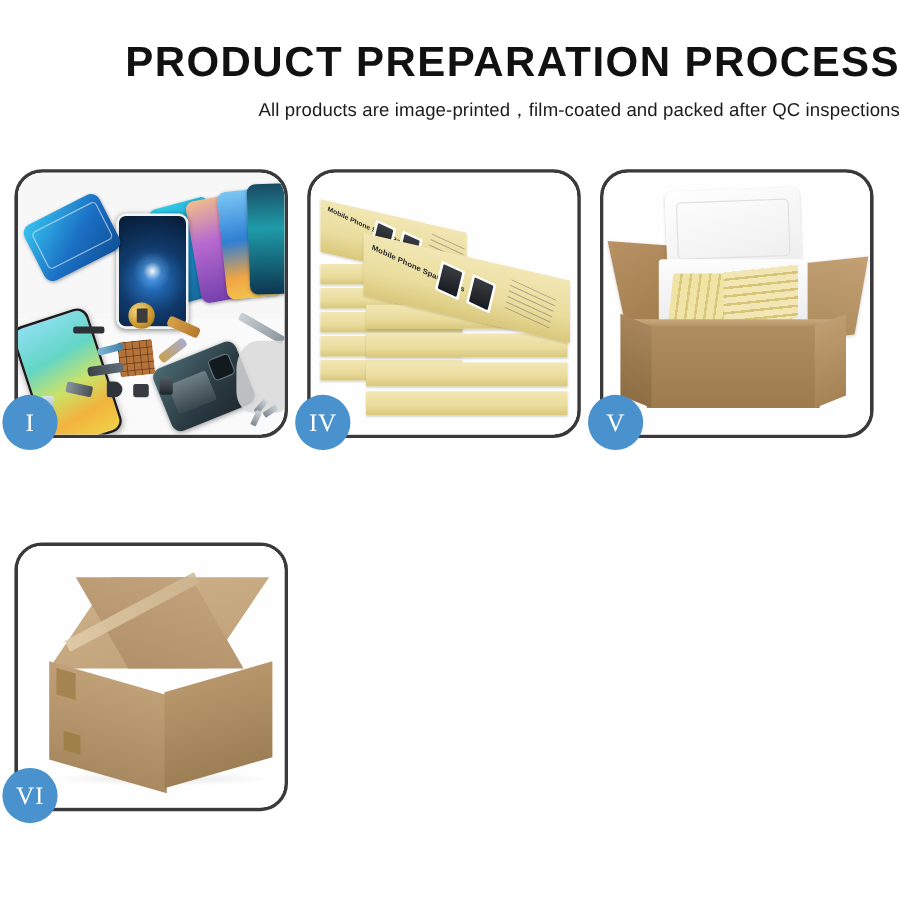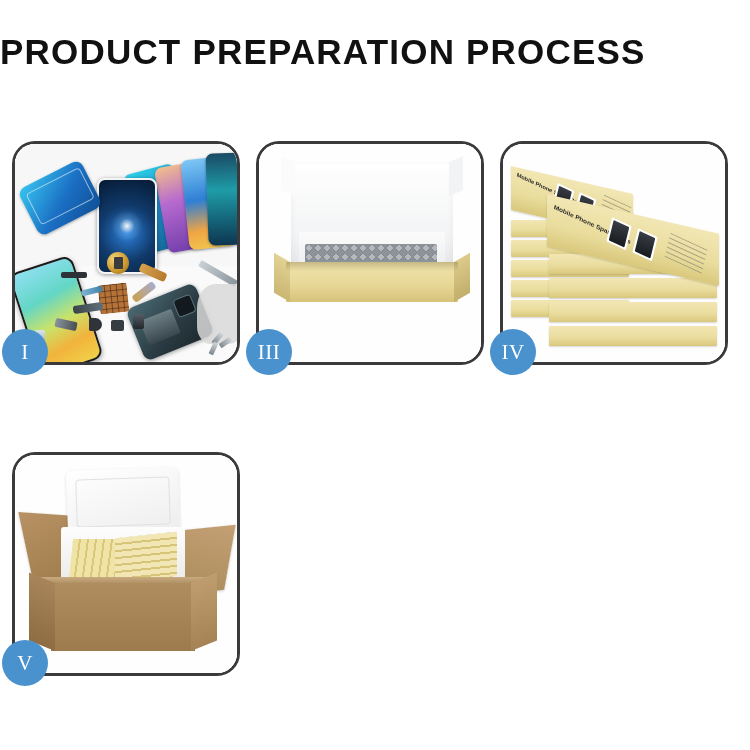--- a/index.html
+++ b/index.html
@@ -12,21 +12,21 @@
     background: #ffffff;
     font-family: "Liberation Sans", sans-serif;
     overflow: hidden;
     position: relative;
   }
 
   
   .header {
     width: 750px;
     padding-top: 34px;
-    text-align: left;
+    text-align: right;
   }
   .title {
     font-size: 35px;
     font-weight: 700;
     color: #111111;
     letter-spacing: 1.2px;
     line-height: 1.05;
     white-space: nowrap;
   }
   .subtitle {
@@ -448,20 +448,21 @@
   .c6-shadow {
     position:absolute; left:30px; bottom:18px; width:180px; height:12px;
     background:radial-gradient(ellipse at center, rgba(0,0,0,0.10), transparent 70%);
   }
 </style>
 </head>
 <body>
 
 <div class="header">
   <div class="title">PRODUCT PREPARATION PROCESS</div>
+  <div class="subtitle">All products are image-printed，film-coated and packed after QC inspections</div>
 </div>
 
 <div class="grid">
 
   <div class="panel">
     <div class="panel-inner">
       <div class="p1-bg"></div>
       <div class="p1-strip"></div>
 
       <div class="phone ph-a"></div>
@@ -488,31 +489,20 @@
       <div class="tweezer"></div>
       <div class="hand"></div>
       <div class="screw sc1"></div>
       <div class="screw sc2"></div>
       <div class="screw sc3"></div>
     </div>
     <div class="badge">I</div>
   </div>
 
 
-  <div class="panel">
-    <div class="panel-inner">
-      <div class="p3-bg"></div>
-      <div class="box3-lid"></div>
-      <div class="box3-foam"></div>
-      <div class="box3-content"></div>
-      <div class="box3-tray"></div>
-      <div class="box3-inner-shadow"></div>
-    </div>
-    <div class="badge">III</div>
-  </div>
 
   <div class="panel">
     <div class="panel-inner">
       <div class="p4-bg"></div>
       <div class="stackwrap">
 
         <div class="ybox" style="left:0px;  top:58px; width:118px; height:17px;"></div>
         <div class="ybox" style="left:0px;  top:78px; width:118px; height:17px;"></div>
         <div class="ybox" style="left:0px;  top:98px; width:118px; height:17px;"></div>
         <div class="ybox" style="left:0px;  top:118px; width:118px; height:17px;"></div>
@@ -558,14 +548,28 @@
       <div class="foam-lid"></div>
       <div class="foam-box"></div>
       <div class="yrods"></div>
       <div class="yrods2"></div>
       <div class="carton-rim"></div>
       <div class="carton-front"></div>
     </div>
     <div class="badge">V</div>
   </div>
 
+  <div class="panel">
+    <div class="panel-inner">
+      <div class="p6-bg"></div>
+      <div class="c6-shadow"></div>
+      <div class="c6-top"></div>
+      <div class="c6-top2"></div>
+      <div class="c6-tape"></div>
+      <div class="c6-left"></div>
+      <div class="c6-right"></div>
+      <div class="c6-tab1"></div>
+      <div class="c6-tab2"></div>
+    </div>
+    <div class="badge">VI</div>
+  </div>
 
 </div>
 
 </body></html>

